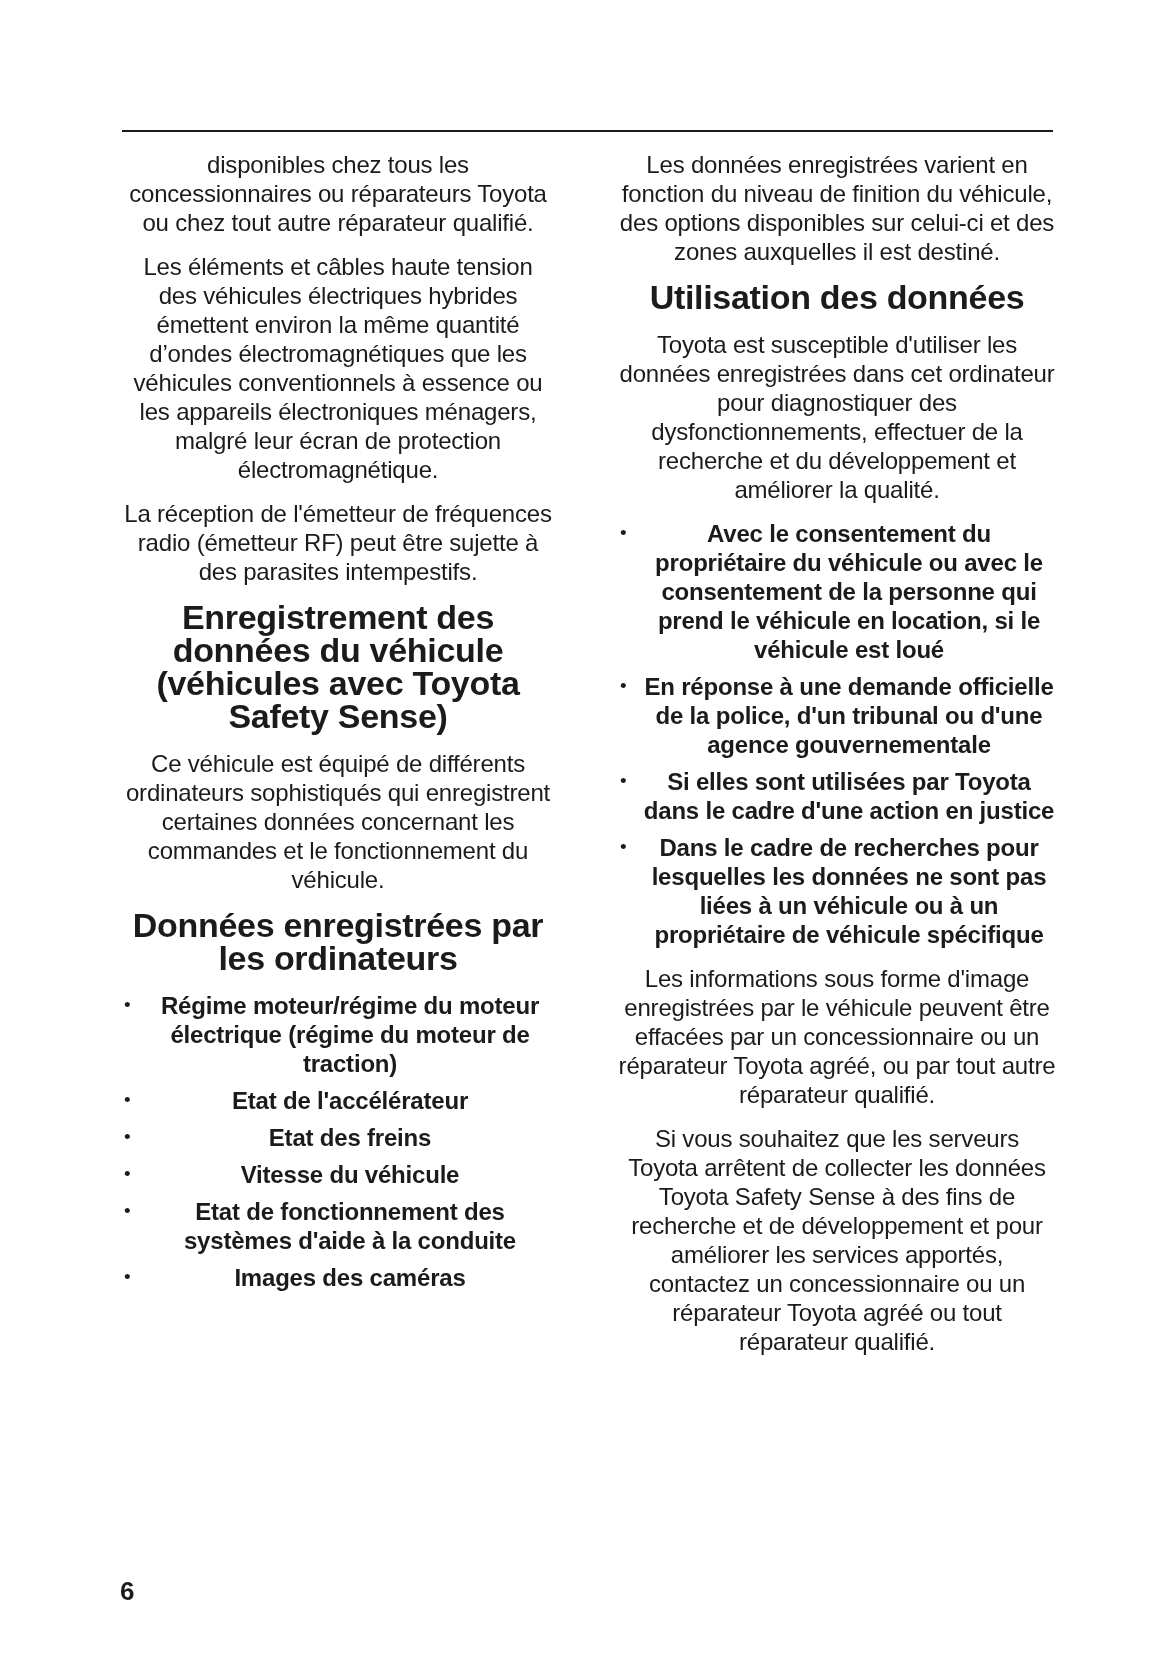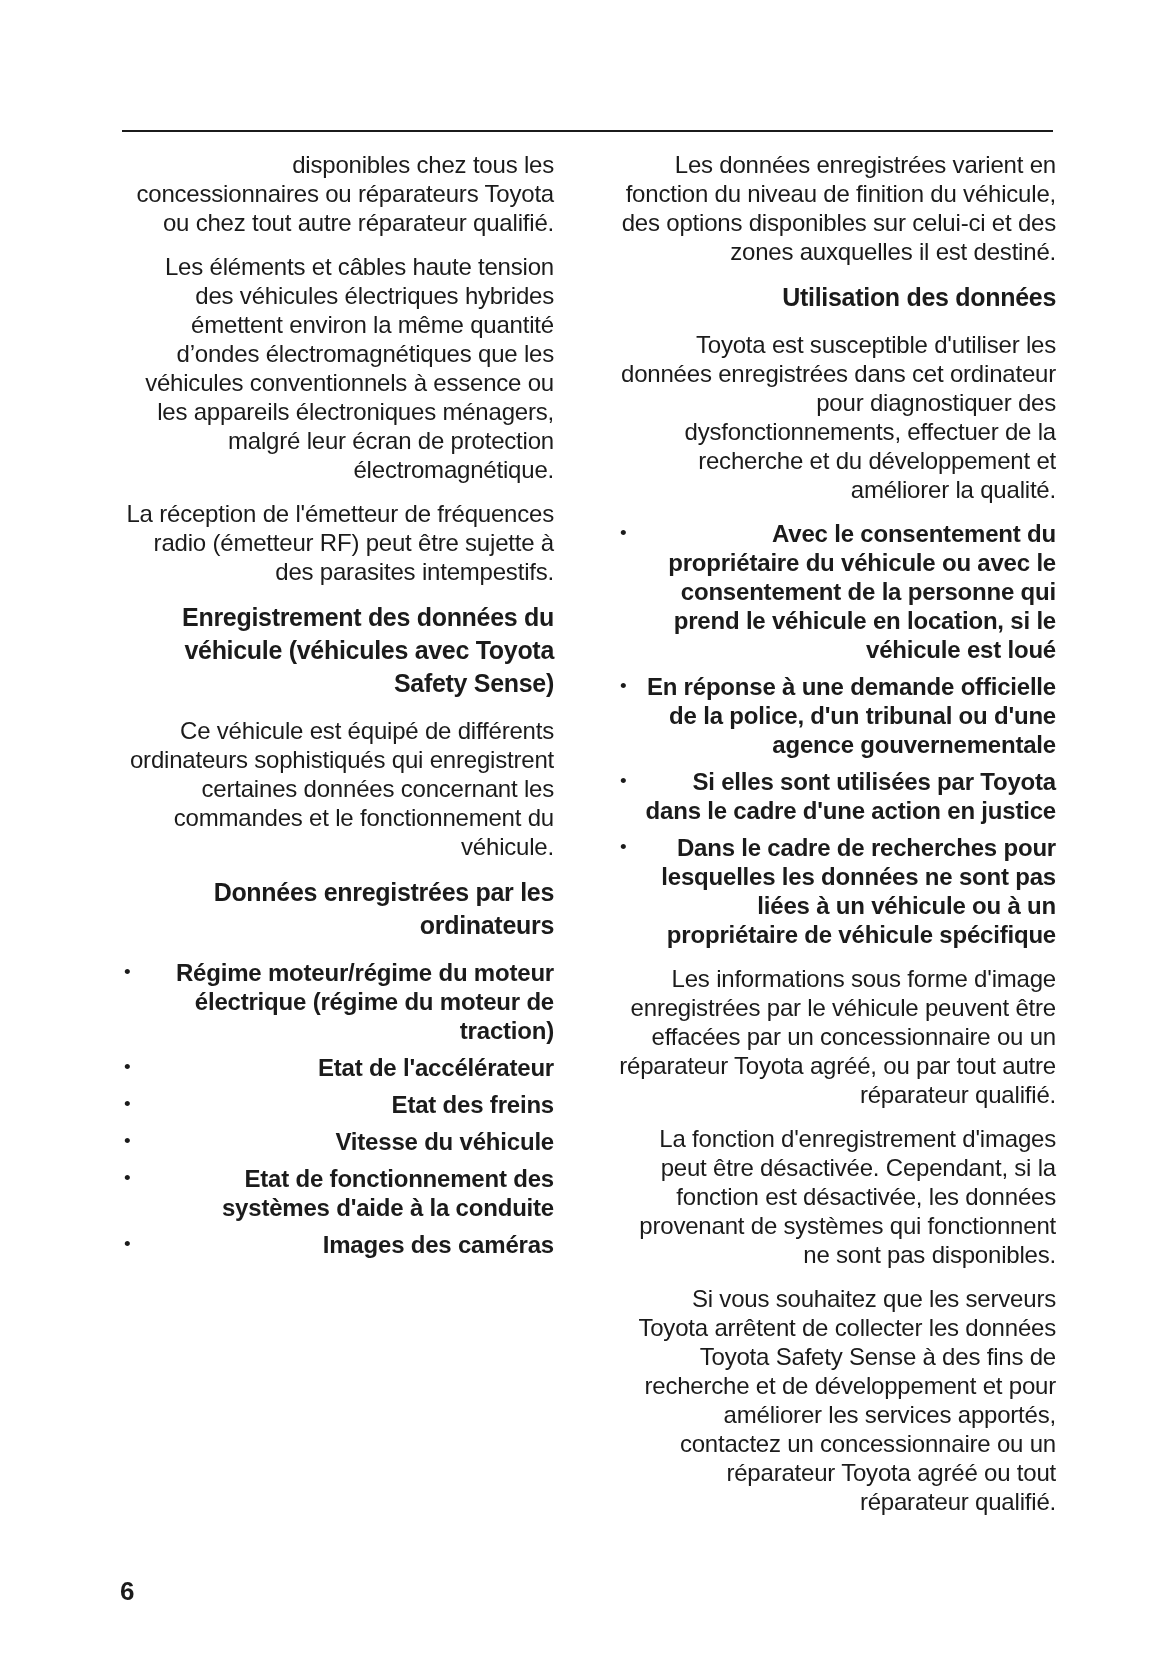--- a/index.html
+++ b/index.html
@@ -20,27 +20,27 @@
     height:2px;
     background:#1b1b1b;
   }
   .col{
     position:absolute;
     top:150px;
     width:432px;
     font-size:24px;
     line-height:29px;
     letter-spacing:-0.2px;
-    text-align:right;
+    text-align:center;
   }
   .col-left{left:122px;}
   .col-right{left:618px;width:438px;}
   .col p{margin:0 0 15px 0;}
   .col h2{
-    font-size:25px;
+    font-size:34px;
     line-height:33px;
     font-weight:700;
     margin:12px 0 16px 0;
     letter-spacing:-0.3px;
   }
   ul.bullets{
     list-style:none;
     margin:0 0 15px 0;
     padding:0;
   }
@@ -124,19 +124,18 @@
       <li>
         <span class="marker">•</span>
         <span class="li-text">Si elles sont utilisées par Toyota dans le cadre d'une action en justice</span>
       </li>
       <li>
         <span class="marker">•</span>
         <span class="li-text">Dans le cadre de recherches pour lesquelles les données ne sont pas liées à un véhicule ou à un propriétaire de véhicule spécifique</span>
       </li>
     </ul>
     <p>Les informations sous forme d'image enregistrées par le véhicule peuvent être effacées par un concessionnaire ou un réparateur Toyota agréé, ou par tout autre réparateur qualifié.</p>
-    <p>La fonction d'enregistrement d'images peut être désactivée. Cependant, si la fonction est désactivée, les données provenant de systèmes qui fonctionnent ne sont pas disponibles.</p>
     <p>Si vous souhaitez que les serveurs Toyota arrêtent de collecter les données Toyota Safety Sense à des fins de recherche et de développement et pour améliorer les services apportés, contactez un concessionnaire ou un réparateur Toyota agréé ou tout réparateur qualifié.</p>
   </div>
 
   <div class="page-number">6</div>
 
 </div>
 
 </body></html>

